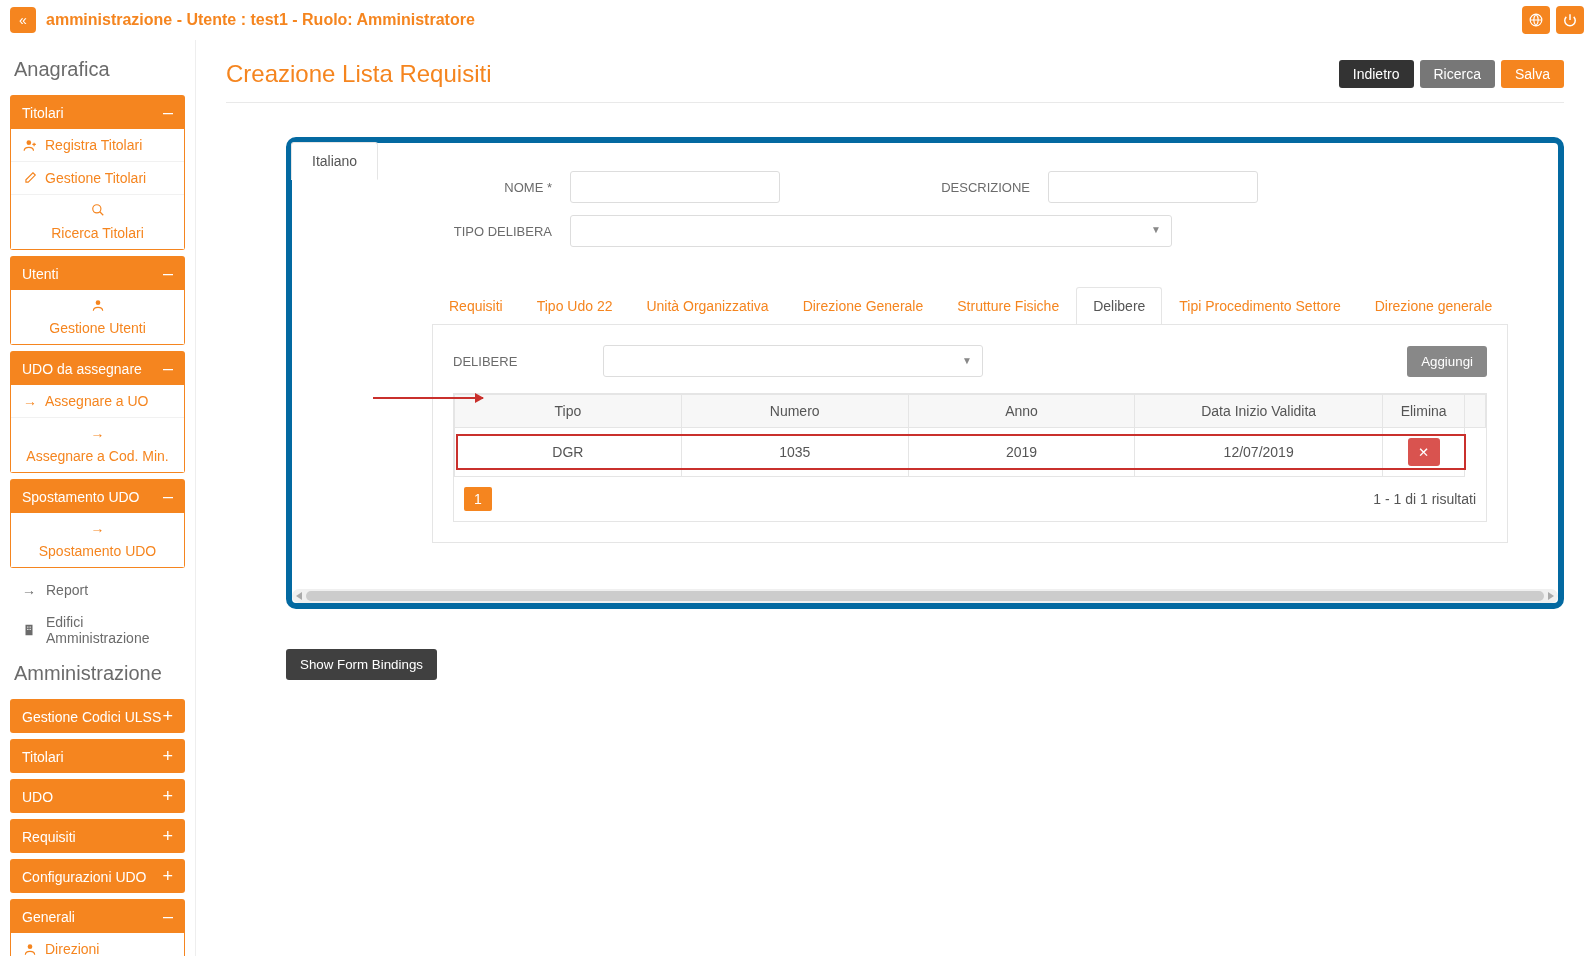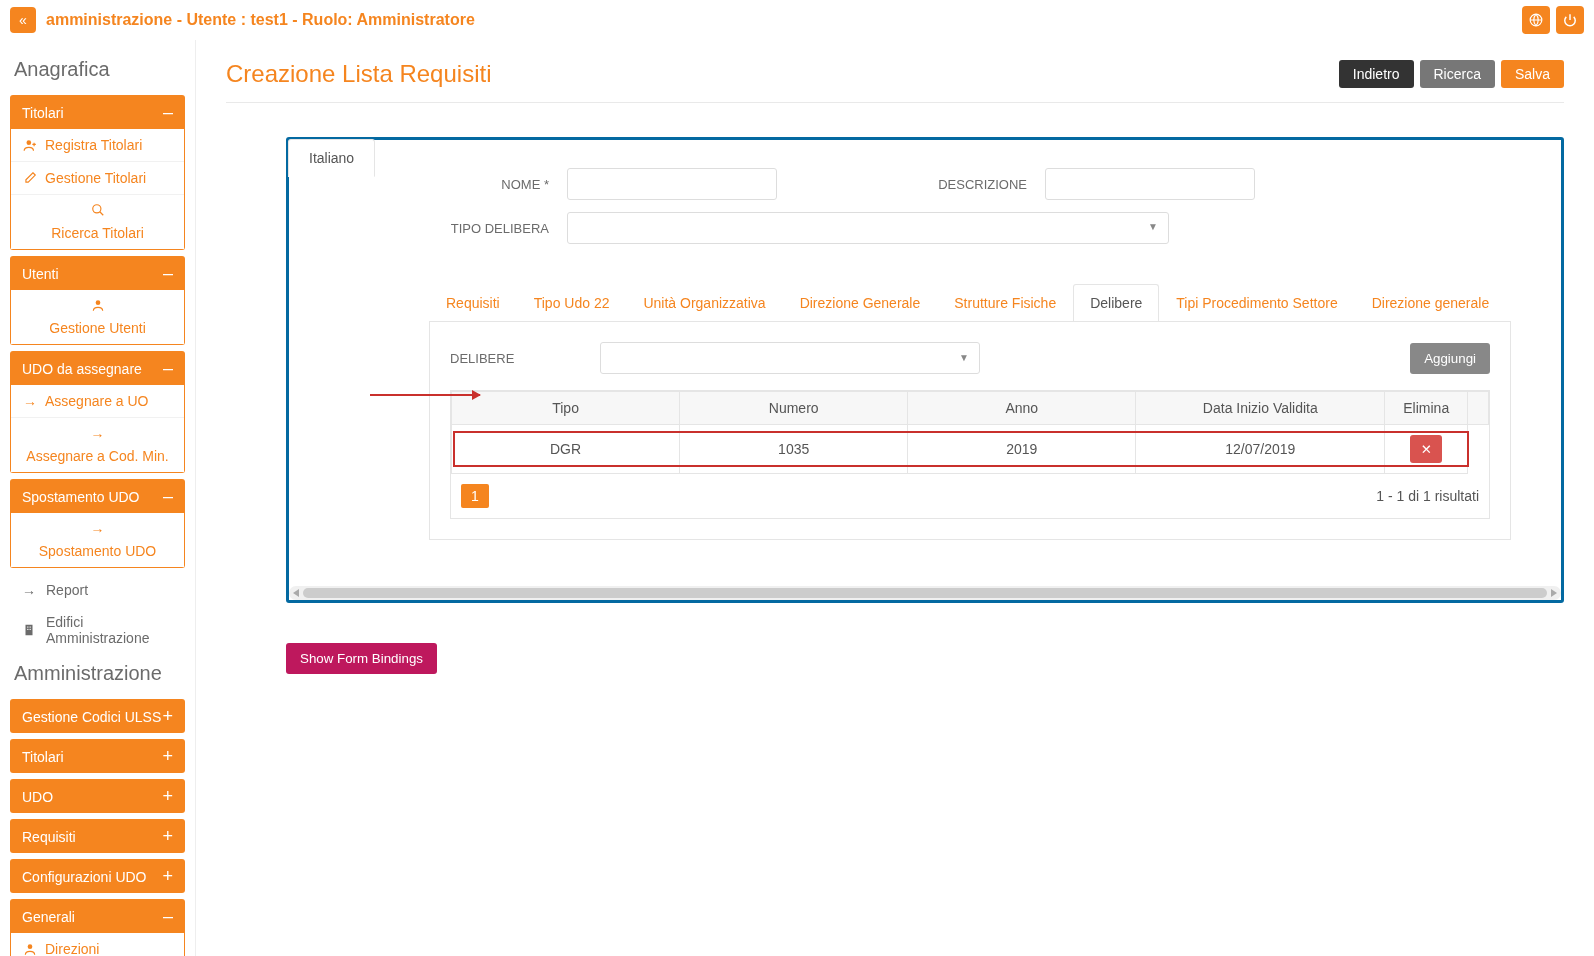--- a/index.html
+++ b/index.html
@@ -35,21 +35,21 @@
     
     .page-head { display: flex; justify-content: space-between; align-items: center; border-bottom: 1px solid #e9e9e9; padding-bottom: 14px; margin-bottom: 34px; }
     .page-title { color: #f5851f; font-size: 24px; font-weight: 400; }
     .page-actions { display: flex; gap: 6px; }
     .btn { padding: 6px 14px; border-radius: 3px; border: none; cursor: pointer; font-size: 14px; color: #fff; }
     .btn-dark { background: #333; }
     .btn-gray { background: #777; }
     .btn-orange { background: #f5851f; }
     
     
-    .card { border: 3px solid #0369a1; border-radius: 3px; margin-left: 60px; position: relative; }
+    .card { border: 6px solid #0369a1; border-radius: 10px; margin-left: 60px; position: relative; }
     .card-tab { position: absolute; top: -1px; left: -1px; border: 1px solid #e5e5e5; border-bottom: 1px solid #fff; background: #fff; padding: 10px 20px; border-radius: 3px 3px 0 0; z-index: 2; }
     .card-body { padding: 28px 50px 40px 140px; }
     
     .form-row { display: flex; align-items: center; margin-bottom: 12px; }
     .form-group { display: flex; align-items: center; }
     .form-label { color: #6b6b6b; font-size: 13px; text-align: right; margin-right: 18px; }
     .form-label.req::after { content: " *"; }
     .form-input, .form-select { border: 1px solid #ddd; border-radius: 3px; padding: 6px 10px; height: 32px; width: 210px; font-size: 14px; }
     .form-select.wide { width: 602px; position: relative; }
     .form-select.wide::after { content: "▼"; position: absolute; right: 10px; top: 8px; font-size: 10px; color: #888; }
@@ -86,21 +86,21 @@
     .result-text { color: #555; }
     
     .vscroll-hint { width: 16px; background: #f0f0f0; }
     
     .hscroll { height: 14px; background: #f0f0f0; margin-top: 6px; border-radius: 7px; position: relative; }
     .hscroll::before, .hscroll::after { content: ""; position: absolute; top: 3px; width: 0; height: 0; border-top: 4px solid transparent; border-bottom: 4px solid transparent; }
     .hscroll::before { left: 4px; border-right: 6px solid #aaa; }
     .hscroll::after { right: 4px; border-left: 6px solid #aaa; }
     .hscroll-thumb { position: absolute; left: 14px; right: 14px; top: 2px; bottom: 2px; background: #ccc; border-radius: 5px; }
     
-    .btn-show-bindings { background: #be185d; color: #fff; padding: 8px 14px; border-radius: 3px; border: none; cursor: pointer; margin-top: 40px; margin-left: 60px; }
+    .btn-show-bindings { background: #404040; color: #fff; padding: 8px 14px; border-radius: 3px; border: none; cursor: pointer; margin-top: 40px; margin-left: 60px; }
     
     
     .arrow-annotation { position: absolute; left: -80px; top: 52px; width: 110px; height: 2px; background: #c9302c; z-index: 20; }
     .arrow-annotation::after { content: ""; position: absolute; right: -1px; top: -4px; width: 0; height: 0; border-top: 5px solid transparent; border-bottom: 5px solid transparent; border-left: 9px solid #c9302c; }
     
     .tab-pane-inner { position: relative; }
     
     svg.icon-svg { width: 14px; height: 14px; }
   </style>
 </head>

